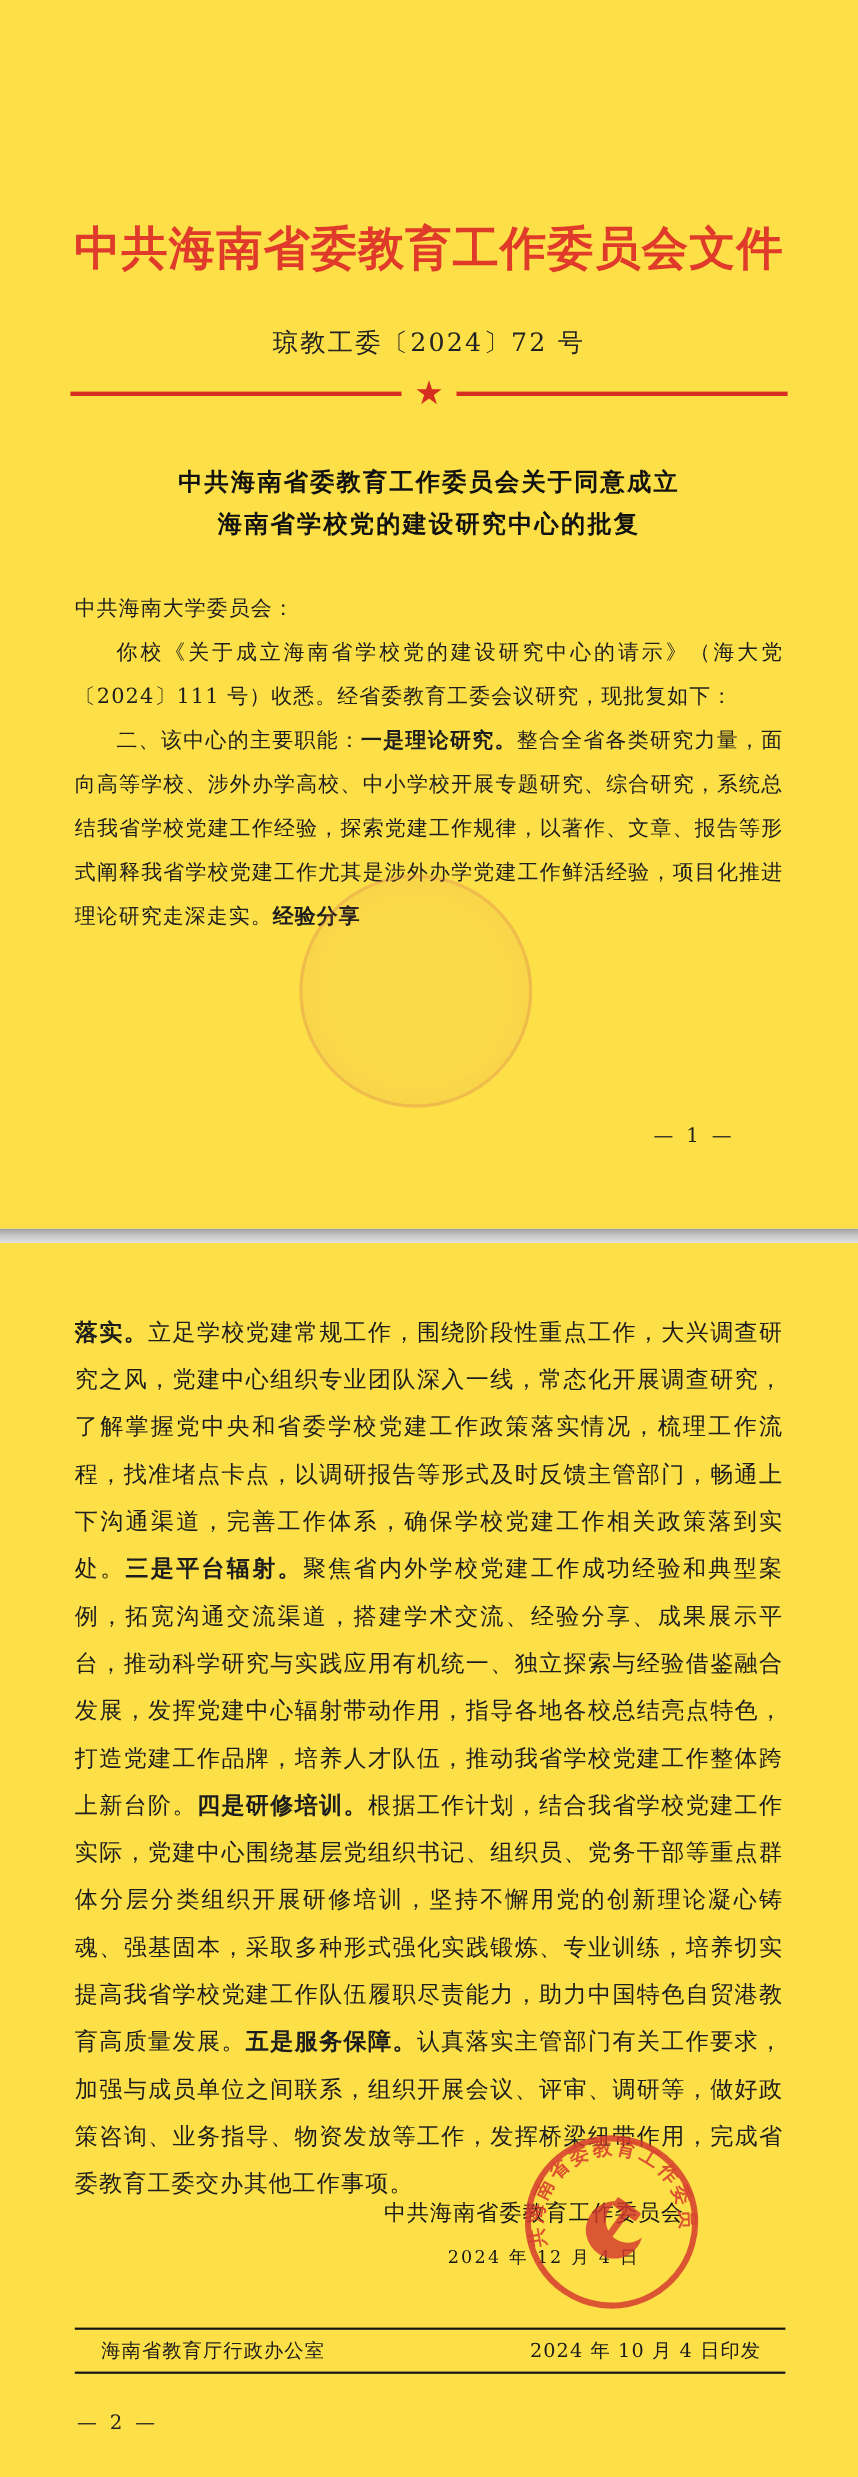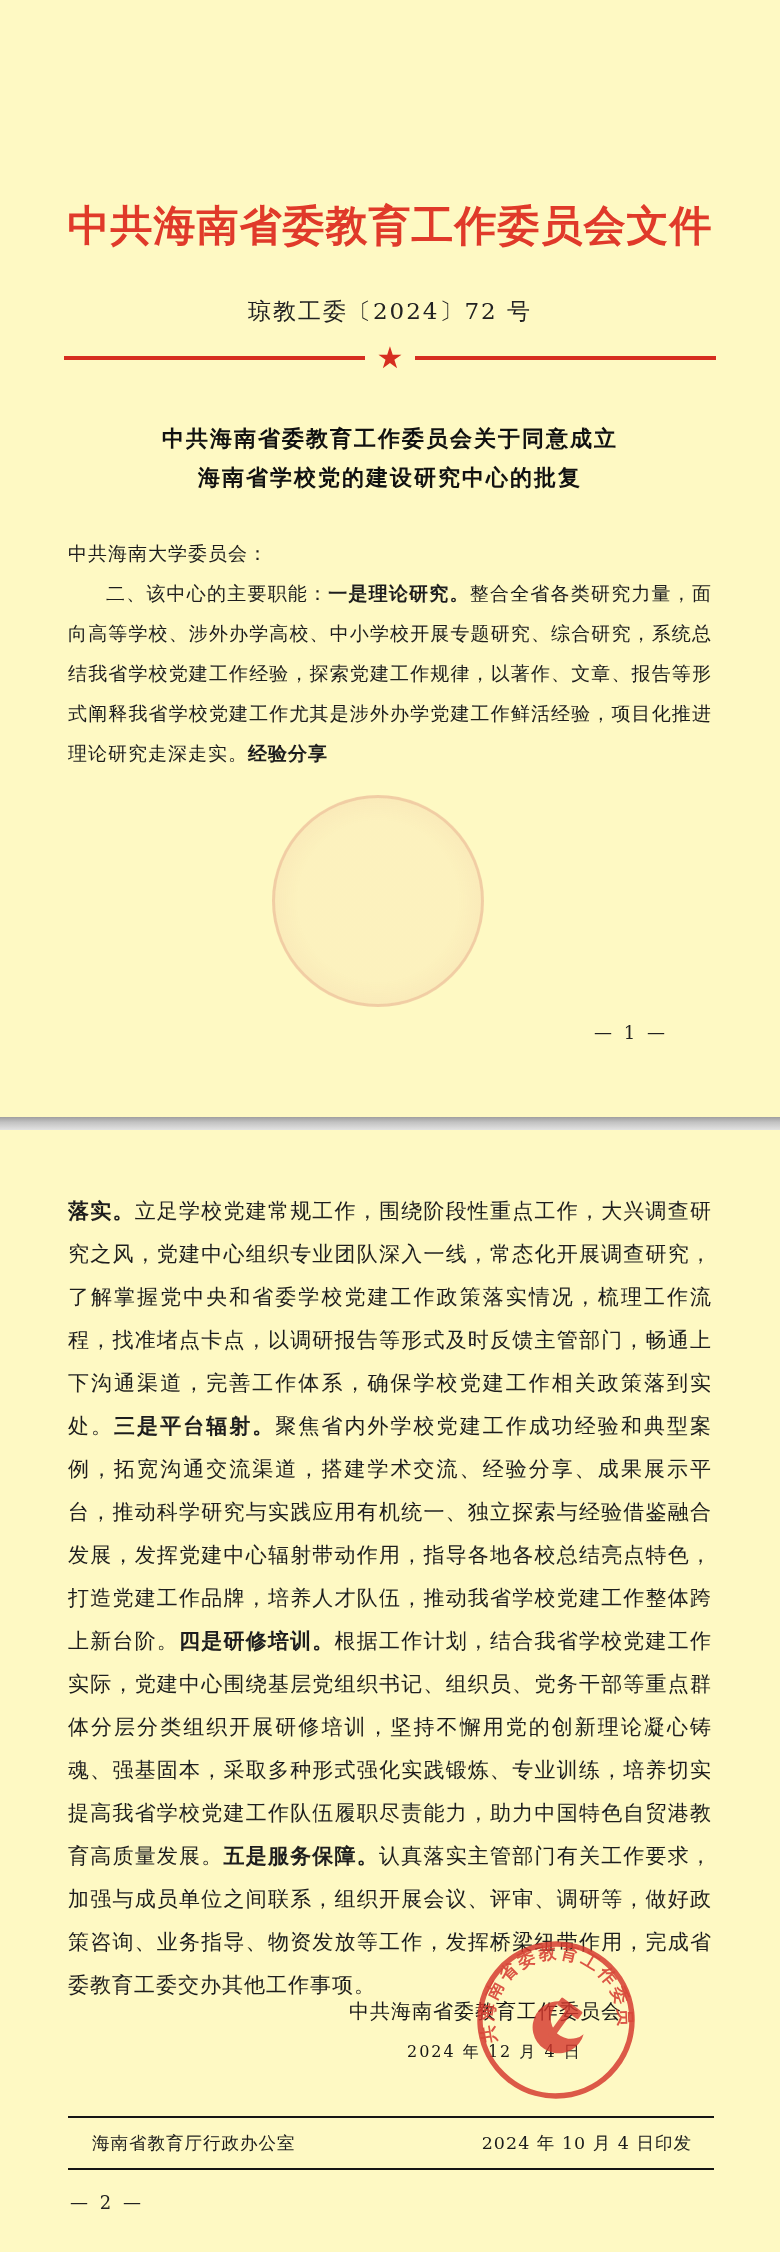--- a/index.html
+++ b/index.html
@@ -1,20 +1,20 @@
 <!DOCTYPE html>
 <html><head>
 <meta charset="utf-8">
 <style>
   * { margin:0; padding:0; box-sizing:border-box; }
   html,body { background:#ffffff; }
   body { width:780px; font-family:"DejaVu Serif","Liberation Serif",serif; color:#1d1d1d; }
   .scan { width:780px; height:2252px; position:relative; background:#fbfbfb; }
 
-  .page { position:relative; background:#fef9c3; overflow:hidden; }
+  .page { position:relative; background:#fde047; overflow:hidden; }
   .page-1 { height:1117px; }
   .page-2 { height:1122px; }
 
   .page-divider { height:13px; width:780px;
     background:linear-gradient(to bottom,#9f9f9f 0%,#c2c2c2 40%,#e2e2e2 100%);
     box-shadow:0 -2px 3px rgba(0,0,0,.15); }
 
   
   .red-head { margin-top:198px; text-align:center;
     font-size:42px; font-weight:bold; letter-spacing:1px;
@@ -48,21 +48,21 @@
   
   .page-2 .body-block { padding-top:60px; }
 
   .signature { position:absolute; top:868px; right:158px; text-align:left; }
   .sig-org { font-size:20px; letter-spacing:1px; color:#161616; }
   .sig-date { margin-top:17px; margin-left:58px; font-size:16px; letter-spacing:2px; color:#161616; }
 
   .seal-wrap { position:absolute; left:474px; top:808px; width:164px; height:164px;
     transform:rotate(-6deg); opacity:.92; pointer-events:none; }
 
-  .footer-box { position:absolute; top:986px; left:68px; right:66px; height:54px;
+  .footer-box { position:absolute; top:986px; left:68px; right:66px; height:42px;
     border-top:2.5px solid #161616; border-bottom:2.5px solid #161616;
     display:flex; align-items:center; justify-content:space-between; padding:0 22px 0 24px; }
   .footer-box span { font-size:17.5px; letter-spacing:1px; color:#1a1a1a; }
 </style>
 </head>
 <body>
 
 <div class="scan">
 
   <div class="page page-1">
@@ -77,20 +77,21 @@
       <div class="rule-line" style="background:#d62e20;"></div>
     </div>
 
     <div class="doc-title">
       <div>中共海南省委教育工作委员会关于同意成立</div>
       <div>海南省学校党的建设研究中心的批复</div>
     </div>
 
     <div class="body-block">
       <p>中共海南大学委员会：</p>
+      <p class="indent"><span>你校《关于成立海南省学校党的建设研究中心的请示》（海大党〔2024〕111 号）收悉。经省委教育工委会议研究，现批复如下：</span></p>
       <p class="indent"><span>二、该中心的主要职能：</span><span class="seg-bold">一是理论研究。</span><span>整合全省各类研究力量，面向高等学校、涉外办学高校、中小学校开展专题研究、综合研究，系统总结我省学校党建工作经验，探索党建工作规律，以著作、文章、报告等形式阐释我省学校党建工作尤其是涉外办学党建工作鲜活经验，项目化推进理论研究走深走实。</span><span class="seg-bold">经验分享</span></p>
     </div>
 
     <div class="ghost-seal"></div>
 
     <div class="page-num page-num-1">— 1 —</div>
   </div>
 
   <div class="page-divider"></div>
 

